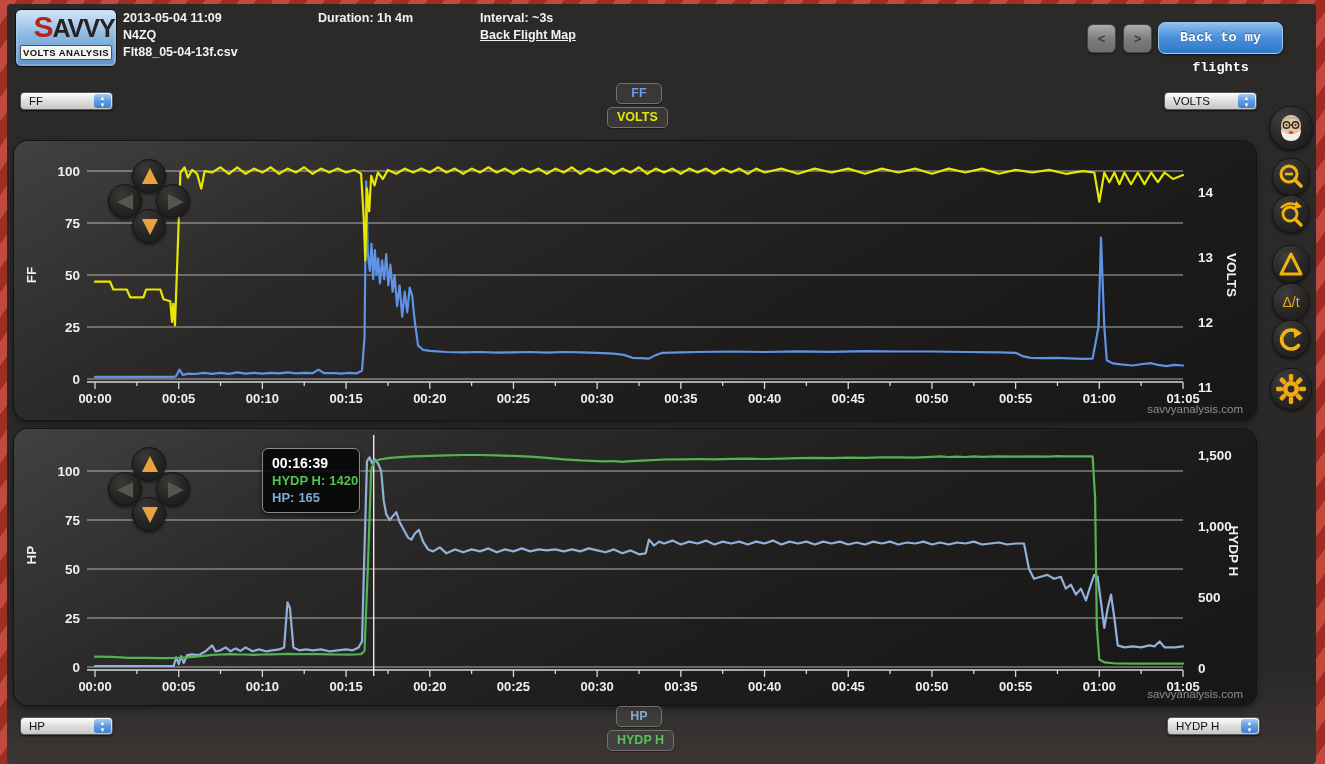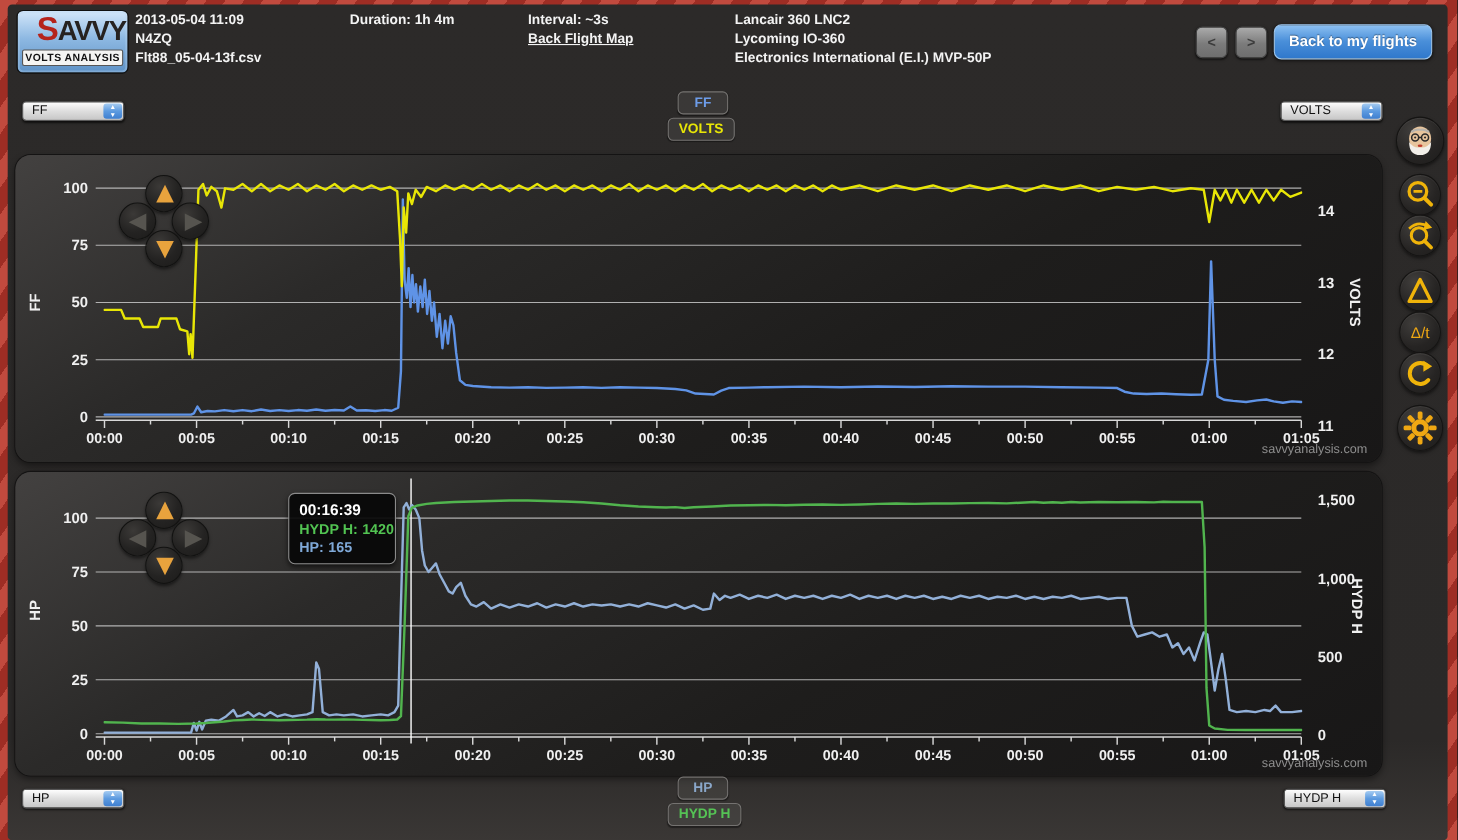--- a/index.html
+++ b/index.html
@@ -16,25 +16,25 @@
   .logo-word { font-weight:bold; font-size:25px; letter-spacing:-1px; color:#262220; line-height:34px;padding-left:16px; }
   .logo-word .logo-s { color:#b5231c; font-size:30px; }
   .logo-band { margin:0 4px; background:#f4f4f2; border:1px solid #555; border-radius:2px;
     font-size:9.5px; font-weight:bold; color:#111; line-height:13px; letter-spacing:.4px; }
   .hcol { position:absolute; color:#f3f3f3; font-size:12.5px; font-weight:bold; line-height:17px; white-space:nowrap; }
   .hlink { text-decoration:underline; cursor:pointer; color:#f3f3f3; }
   .navbtn { position:absolute; top:24px; width:29px; height:29px; border-radius:6px;
     background:linear-gradient(180deg,#ababab 0%,#7b7b7b 55%,#6e6e6e 100%);
     border:1px solid #464646; color:#3c3c3c; font-weight:bold; font-size:13px;
     text-align:center; line-height:27px; cursor:pointer; box-shadow:0 1px 2px rgba(0,0,0,.55); }
-  .backbtn { position:absolute; left:1158px; top:22px; width:144px; height:32px; border-radius:7px;
+  .backbtn { position:absolute; left:1158px; top:22px; width:125px; height:32px; border-radius:7px;
     background:linear-gradient(180deg,#8cc0f2 0%,#4a8fd9 48%,#2f78cc 100%);
     border:1px solid #9cc6ee; color:#fff; font-weight:bold; font-size:13.5px;
     text-align:center; line-height:30px; cursor:pointer; text-shadow:0 -1px 1px rgba(0,0,0,.4);
-    box-shadow:0 1px 3px rgba(0,0,0,.6); }
+    box-shadow:0 1px 3px rgba(0,0,0,.6);font-family:Liberation Mono, monospace; }
 
   
   .mselect { position:absolute; width:93px; height:18px; border-radius:4px;
     background:linear-gradient(180deg,#fefefe 0%,#dedede 50%,#c7c7c7 100%);
     border:1px solid #5a5a5a; box-shadow:0 1px 2px rgba(0,0,0,.65); cursor:pointer; }
   .mselect .mtext { position:absolute; left:8px; top:2px; font-size:11.5px; color:#111; font-weight:normal; }
   .mselect .mstep { position:absolute; right:1px; top:1px; bottom:1px; width:17px; border-radius:3px;
     background:linear-gradient(180deg,#a7cdf2 0%,#5d9be0 50%,#3f7fd0 100%);
     color:#fff; font-size:6px; line-height:7px; text-align:center; padding-top:1px; }
 
@@ -91,25 +91,20 @@
     <div>Flt88_05-04-13f.csv</div>
   </div>
 
   <div class="hcol" style="left:318px; top:10px;">Duration: 1h 4m</div>
 
   <div class="hcol" style="left:480px; top:10px;">
     <div>Interval: ~3s</div>
     <div class="hlink">Back Flight Map</div>
   </div>
 
-  <div class="hcol" style="left:668px; top:10px;">
-    <div>Lancair 360 LNC2</div>
-    <div>Lycoming IO-360</div>
-    <div>Electronics International (E.I.) MVP-50P</div>
-  </div>
 
   <div class="navbtn" style="left:1087px;">&lt;</div>
   <div class="navbtn" style="left:1123px;">&gt;</div>
   <div class="backbtn">Back to my flights</div>
 
   <div class="mselect" style="left:20px; top:92px;">
     <span class="mtext">FF</span>
     <span class="mstep">▲<br>▼</span>
   </div>
   <div class="mselect" style="left:1164px; top:92px;">

